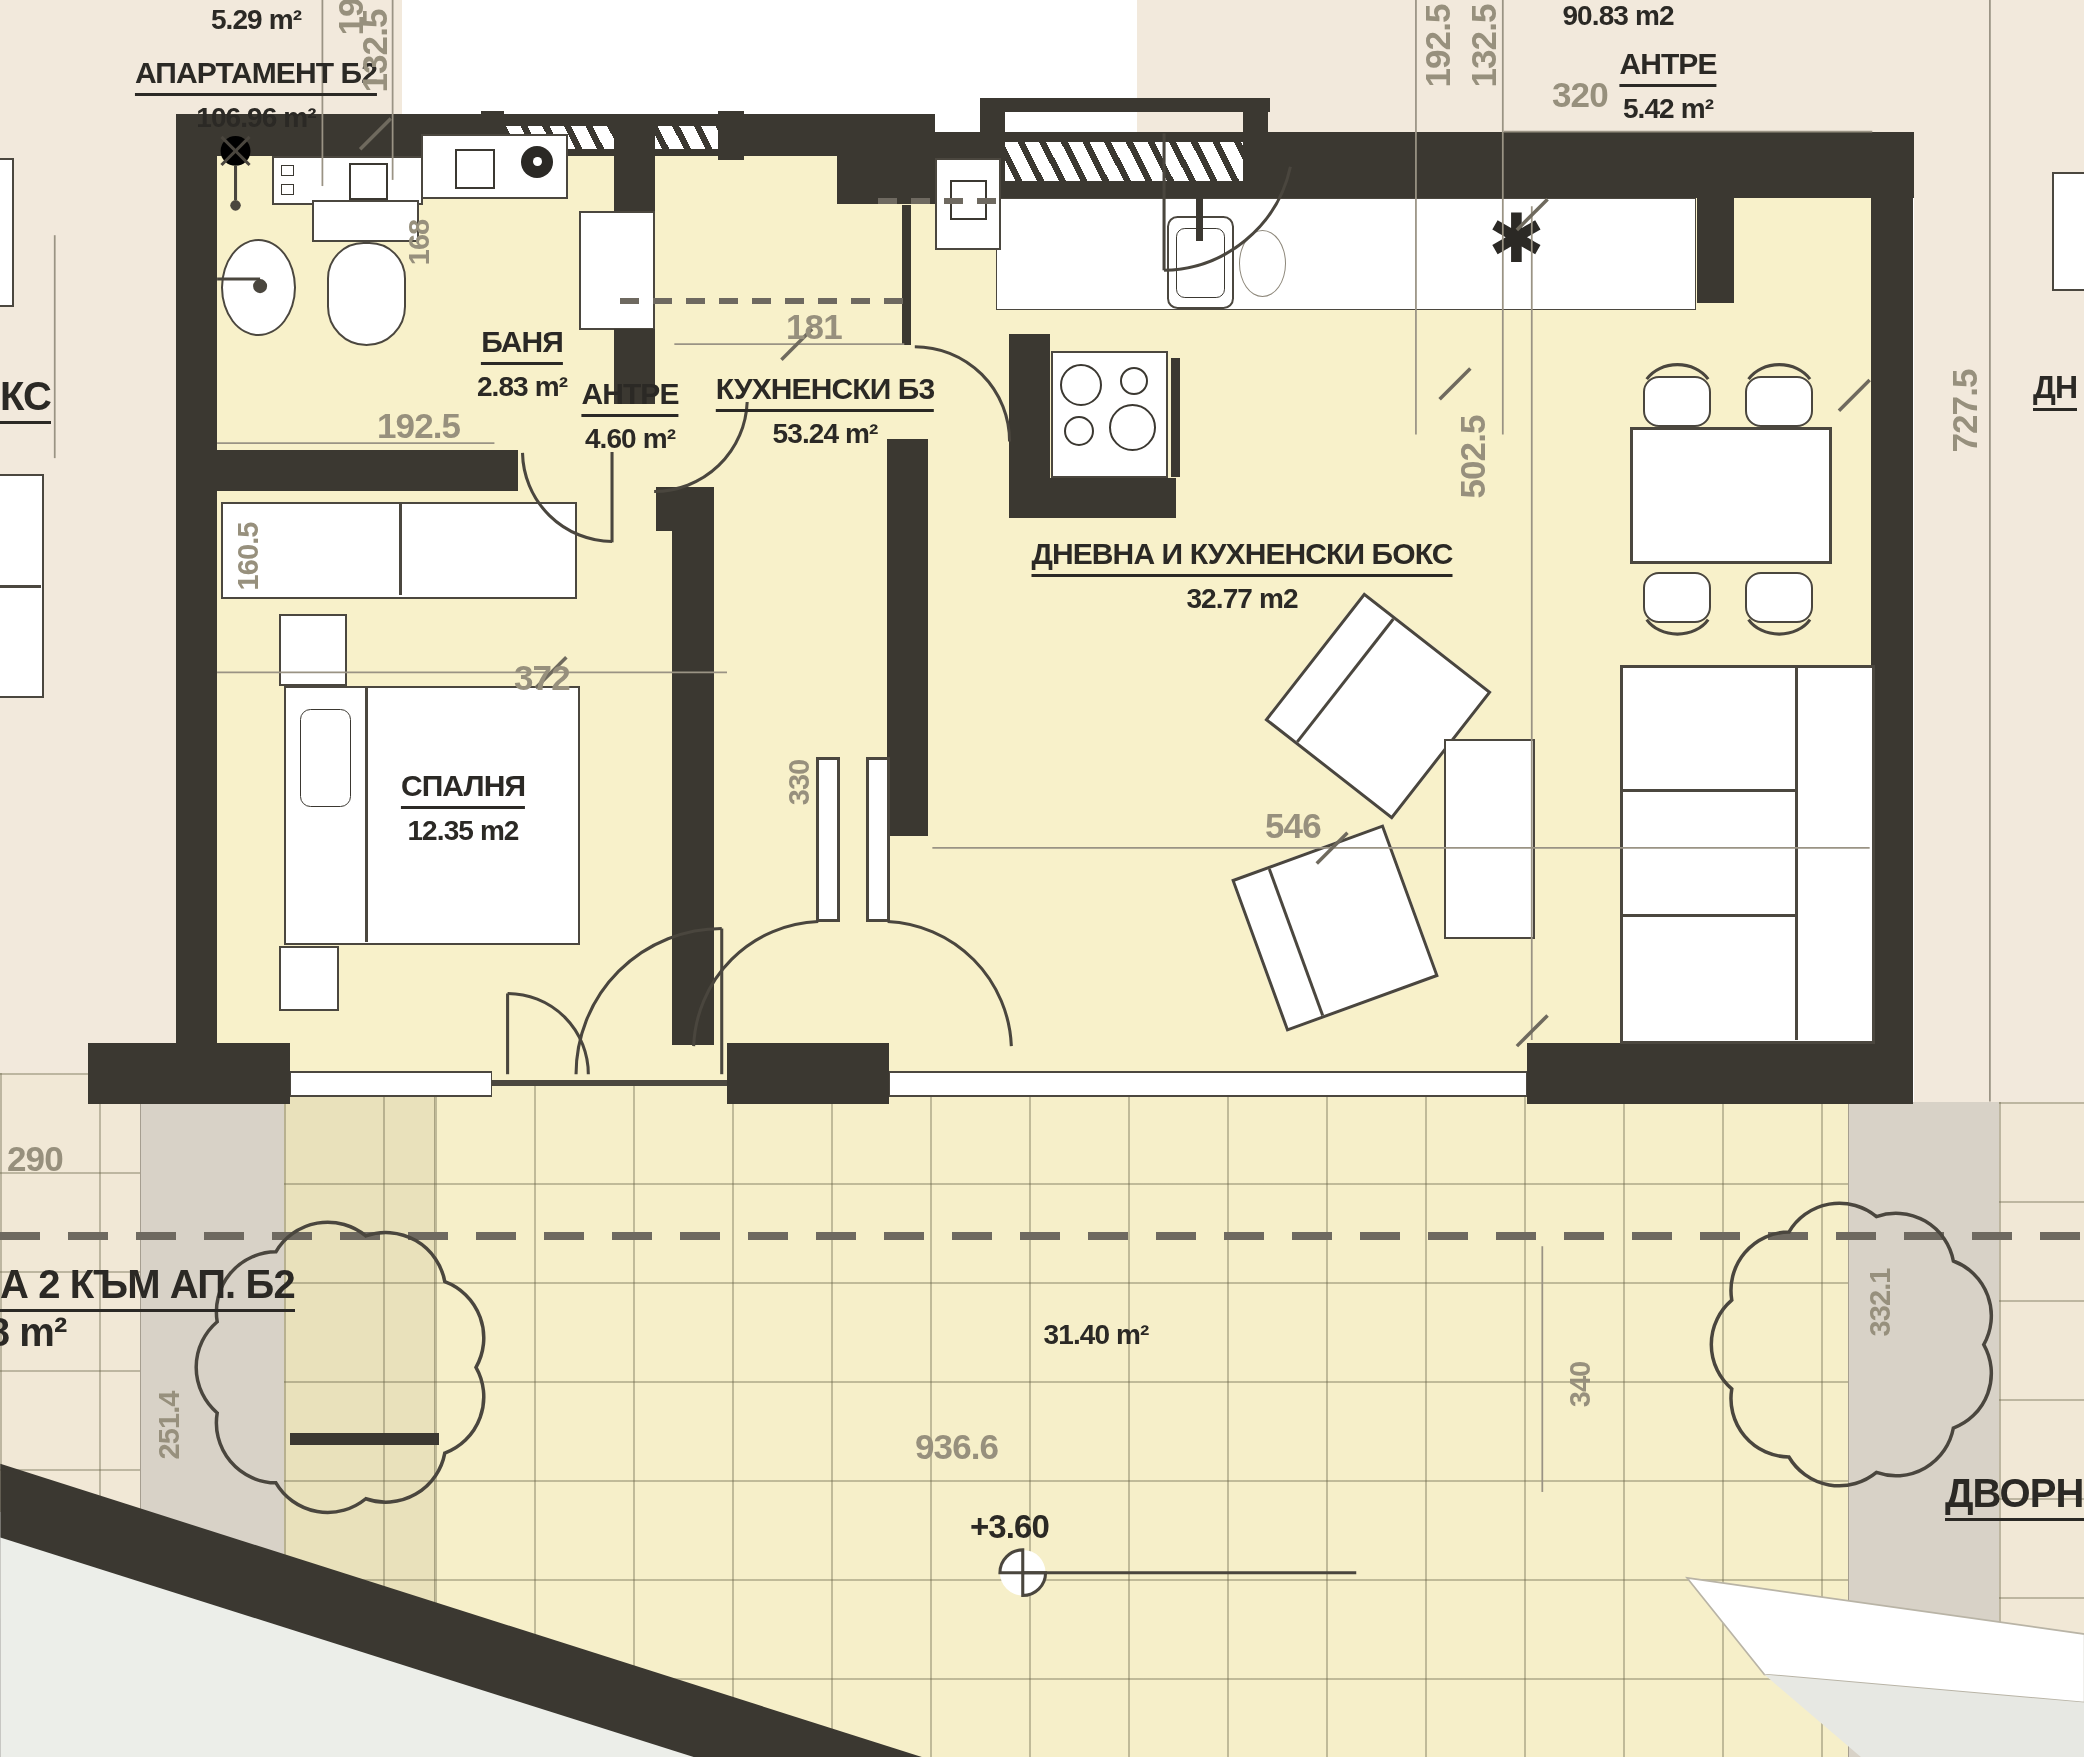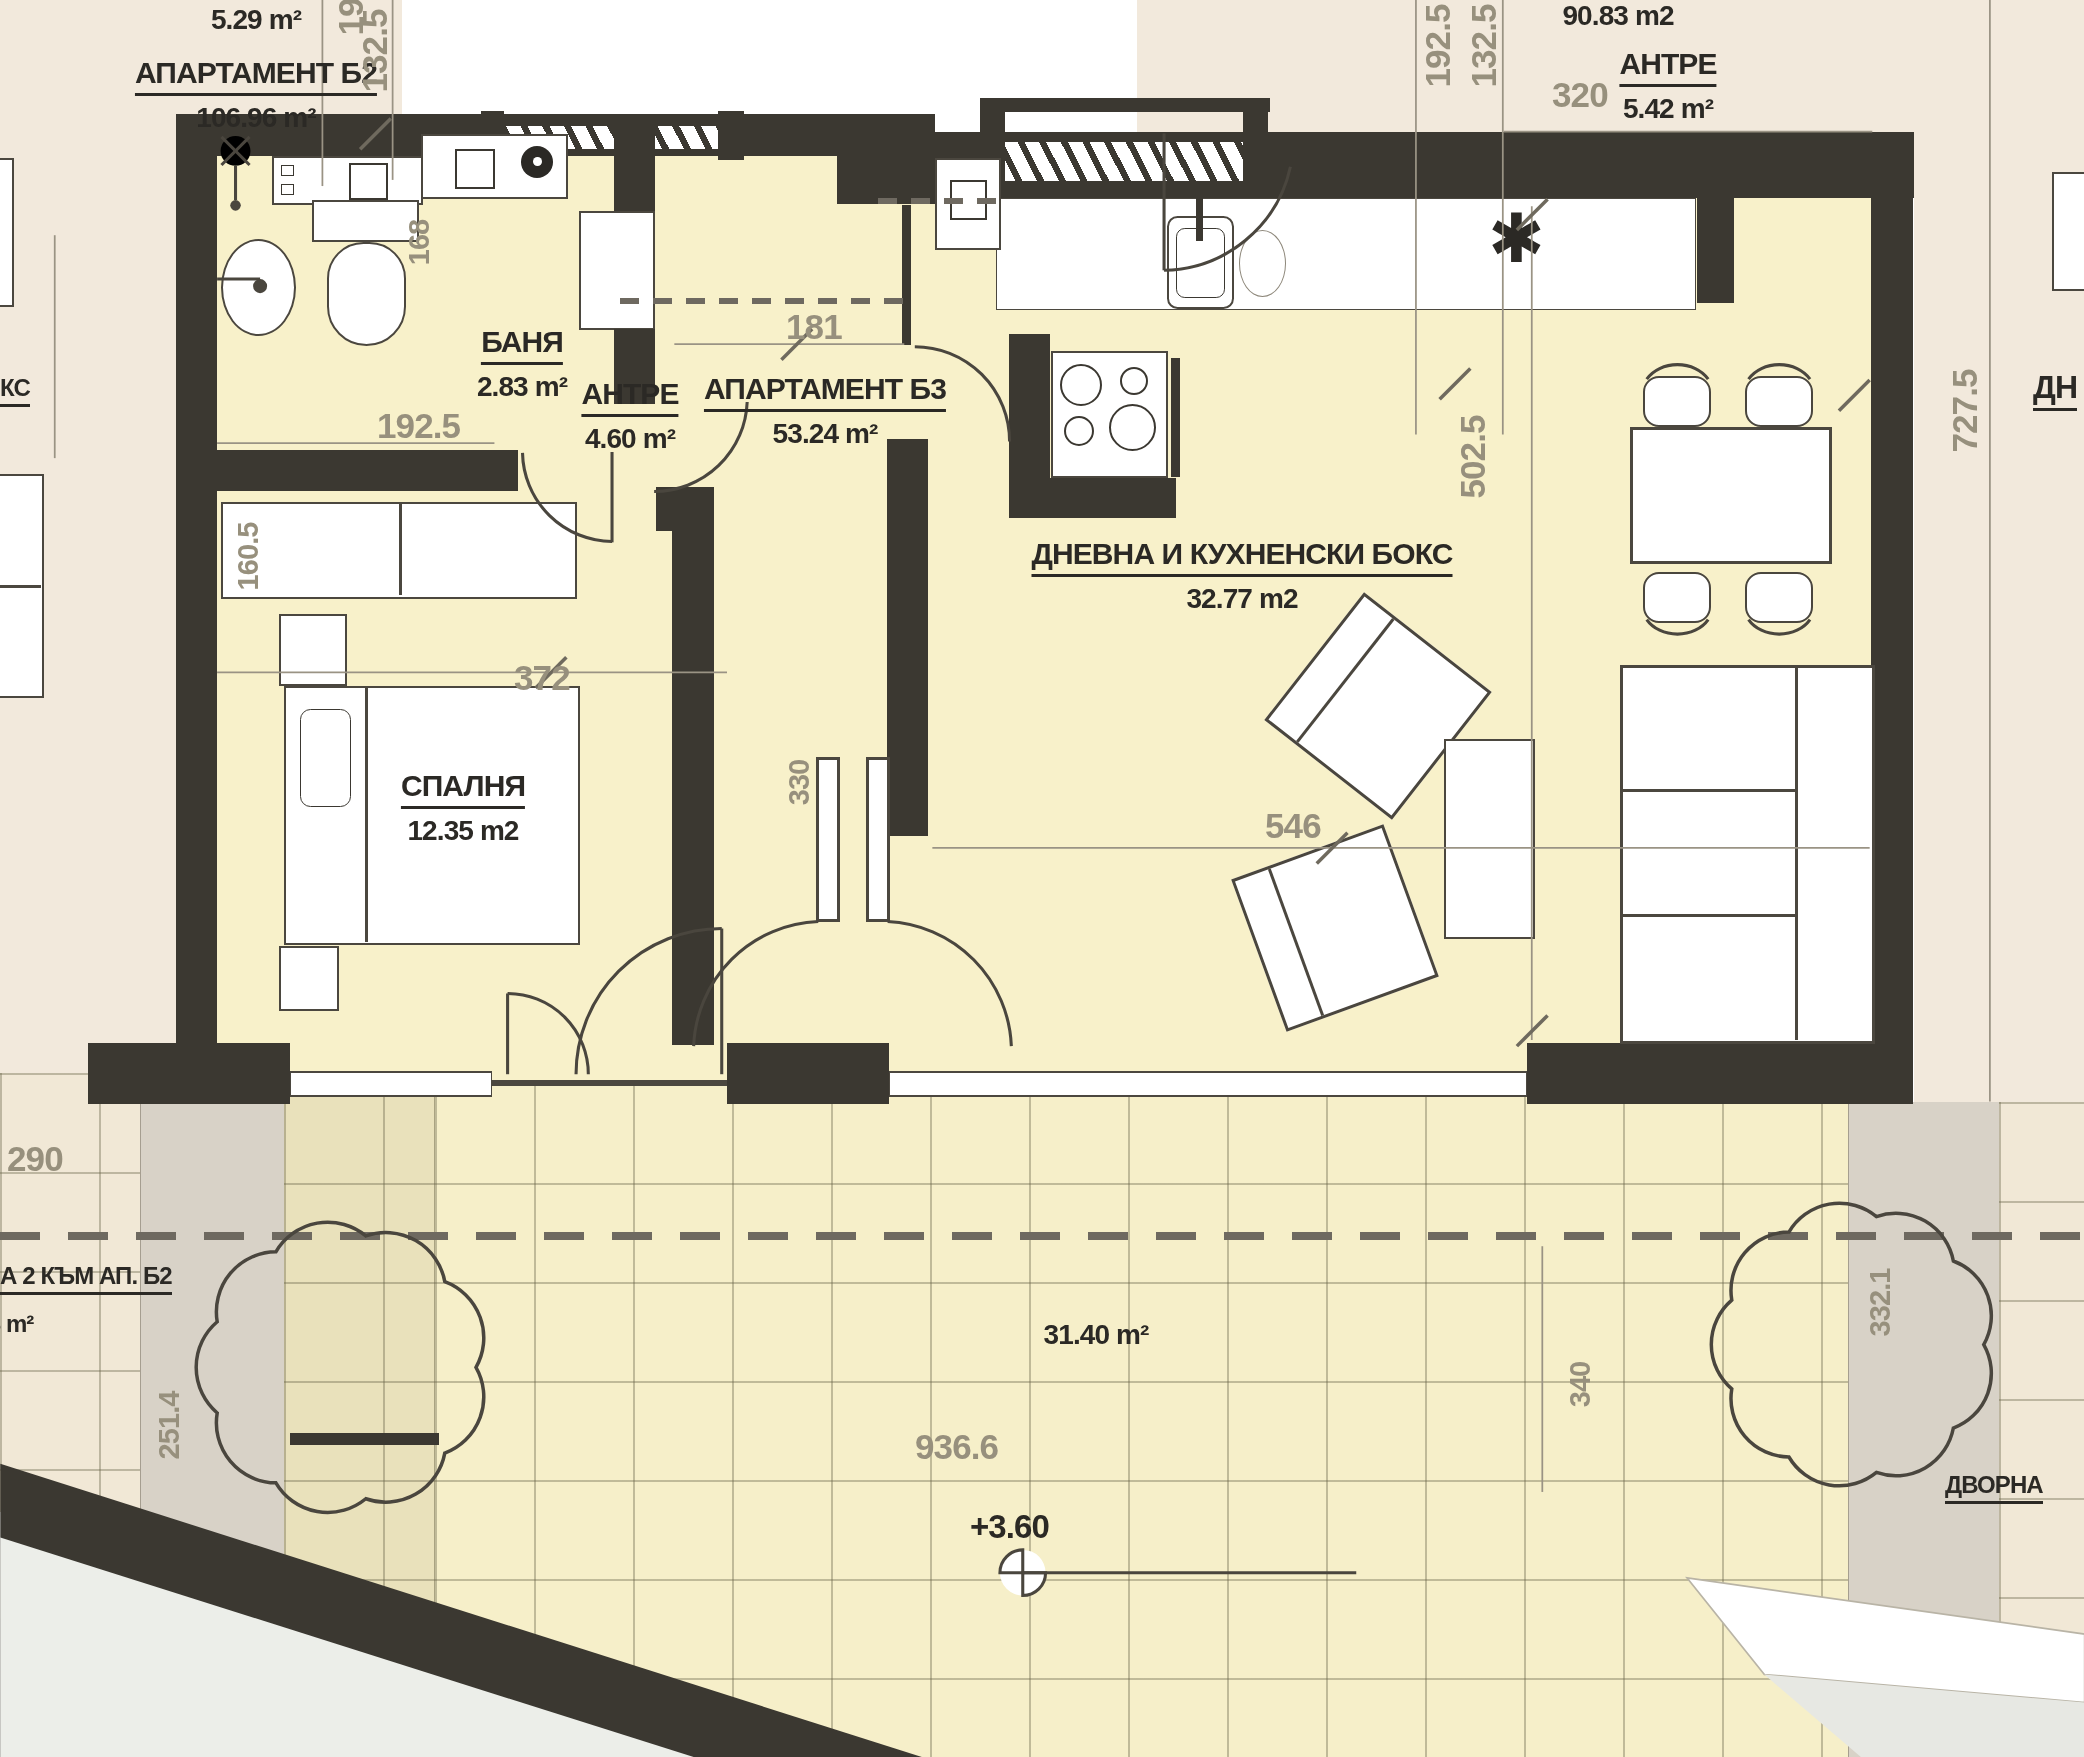--- a/index.html
+++ b/index.html
@@ -20,21 +20,21 @@
   .t-pink{background-color:#f1e8d6;}
   .graystrip{position:absolute;background:#d8d2c7;border-left:1.8px solid #a59e90;border-right:1.8px solid #a59e90;}
   .hatchwin{position:absolute;background:repeating-linear-gradient(63deg,#ffffff 0 13px,#3b3831 13px 19.3px);}
   .dim{position:absolute;color:#97907d;font-weight:700;font-size:35px;letter-spacing:-0.9px;white-space:nowrap;}
   .dim.sm{font-size:29px;}
   .vdim{width:132px;text-align:center;transform:rotate(-90deg);transform-origin:center center;}
   .room{position:absolute;text-align:center;transform:translateX(-50%);white-space:nowrap;color:#2b2925;}
   .rt{display:inline-block;font-weight:700;font-size:30px;letter-spacing:-0.9px;
       border-bottom:3.5px solid #2b2925;padding-bottom:2.6px;}
   .ra{display:block;font-weight:700;font-size:28px;letter-spacing:-0.9px;margin-top:6.1px;}
-  .cutlabel{position:absolute;color:#2b2925;font-weight:700;font-size:24px;letter-spacing:-0.9px;white-space:nowrap;}
+  .cutlabel{position:absolute;color:#2b2925;font-weight:700;font-size:40px;letter-spacing:-0.9px;white-space:nowrap;}
   .ul{border-bottom:3.5px solid #2b2925;padding-bottom:2.6px;}
   .dashline{position:absolute;background:repeating-linear-gradient(to right,#6e6960 0 40px,transparent 40px 68px);}
   .dashline.fine{background:repeating-linear-gradient(to right,#6e6960 0 19.3px,transparent 19.3px 33px);}
   .burner{position:absolute;border:2.6px solid #3b3831;border-radius:50%;background:#fff;box-sizing:border-box;}
   .innersq{position:absolute;border:2.6px solid #3b3831;background:#fff;box-sizing:border-box;}
   .sofaline{position:absolute;background:#4b473f;}
   .chairbox{position:absolute;background:#fff;border:3.5px solid #4a463e;box-sizing:border-box;}
   .dchair{position:absolute;background:#fff;border:2.6px solid #4a463e;box-sizing:border-box;border-radius:16px;}
   svg.lines{position:absolute;left:0;top:0;pointer-events:none;}
   svg.lines path,svg.lines line{fill:none;stroke:#4a463e;stroke-width:3.5;}
@@ -233,21 +233,21 @@
 
 <div class="room" style="left:522px;top:325px">
   <span class="rt">БАНЯ</span>
   <span class="ra">2.83 m²</span>
 </div>
 <div class="room" style="left:630px;top:377px">
   <span class="rt">АНТРЕ</span>
   <span class="ra">4.60 m²</span>
 </div>
 <div class="room" style="left:825px;top:372px">
-  <span class="rt">АПАРТАМЕНТ Б3</span>
+  <span class="rt">КУХНЕНСКИ Б3</span>
   <span class="ra">53.24 m²</span>
 </div>
 <div class="room" style="left:1242px;top:537px">
   <span class="rt">ДНЕВНА И КУХНЕНСКИ БОКС</span>
   <span class="ra">32.77 m2</span>
 </div>
 <div class="room" style="left:463px;top:769px">
   <span class="rt">СПАЛНЯ</span>
   <span class="ra">12.35 m2</span>
 </div>

